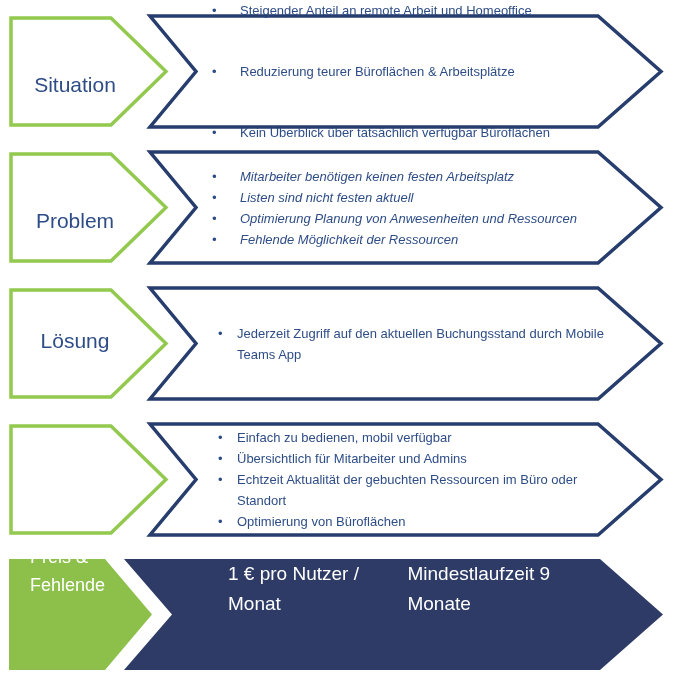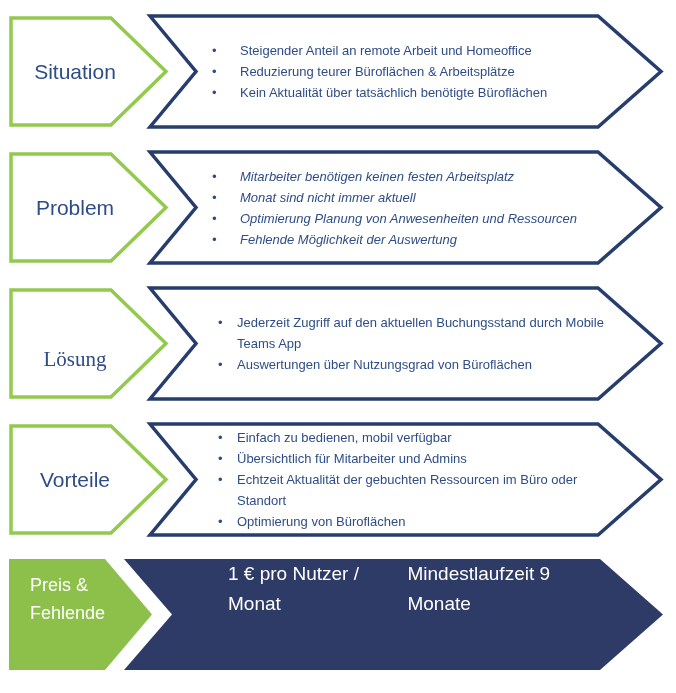--- a/index.html
+++ b/index.html
@@ -7,35 +7,35 @@
     position:relative;width:676px;height:693px;background:#ffffff;
     font-family:"Liberation Sans",sans-serif;overflow:hidden;
   }
   svg.bg{position:absolute;left:0;top:0;z-index:0;}
   .green-outline{fill:#ffffff;stroke:var(--green-stroke);stroke-width:3.5;stroke-linejoin:miter;}
   .navy-outline{fill:#ffffff;stroke:var(--navy-stroke);stroke-width:3.5;stroke-linejoin:miter;}
   .green-fill{fill:var(--green);}
   .navy-fill{fill:var(--navy);}
   .overlay{position:absolute;z-index:1;}
   .label{
-    left:9px;width:132px;height:111px;display:flex;align-items:center;justify-content:center;
+    left:9px;width:132px;height:138px;display:flex;align-items:center;justify-content:center;
     color:var(--text-navy);font-size:21px;text-align:center;
   }
   ul.bullets{
     margin:0;padding:0;list-style:none;display:flex;flex-direction:column;justify-content:center;
     height:111px;color:var(--text-navy);font-size:13px;line-height:21px;
   }
   ul.bullets li{position:relative;}
   ul.bullets li::before{content:"\2022";position:absolute;left:6px;top:0;}
   ul.wide-gap{left:206px;width:415px;}
   ul.wide-gap li{padding-left:34px;max-width:380px;}
   ul.narrow-gap{left:212px;width:400px;}
   ul.narrow-gap li{padding-left:25px;max-width:370px;}
   .price-label{
-    left:30px;top:559px;width:110px;height:80px;display:flex;flex-direction:column;justify-content:center;
+    left:30px;top:531px;width:110px;height:80px;display:flex;flex-direction:column;justify-content:center;
     color:#ffffff;font-size:18px;line-height:28px;
   }
   .price-text{
     left:228px;top:559px;width:380px;height:111px;display:flex;flex-direction:row;justify-content:center;
     color:#ffffff;font-size:19px;line-height:30px;
   }
 </style>
 </head>
 <body>
 
@@ -53,41 +53,39 @@
     <polygon class="navy-outline" points="150,288 598,288 661,343.5 598,399 150,399 196,343.5"></polygon>
 
     <polygon class="green-outline" points="11,426 111,426 166,479.5 111,533 11,533"></polygon>
     <polygon class="navy-outline" points="150,424 598,424 661,479.5 598,535 150,535 196,479.5"></polygon>
 
     <polygon class="green-fill" points="9,559 105,559 152,614.5 105,670 9,670"></polygon>
     <polygon class="navy-fill" points="124,559 600,559 663,614.5 600,670 124,670 172,614.5"></polygon>
   </svg>
 
   <div class="overlay label" style="top:16px;">Situation</div>
-  <ul class="overlay bullets wide-gap" style="top:16px;">
+  <ul class="overlay bullets wide-gap" style="top:16px;gap:40px;">
     <li>Steigender Anteil an remote Arbeit und Homeoffice</li>
     <li>Reduzierung teurer Büroflächen &amp; Arbeitsplätze</li>
-    <li>Kein Aktualität über tatsächlich benötigte Büroflächen</li>
+    <li>Kein Überblick über tatsächlich verfügbar Büroflächen</li>
   </ul>
 
   <div class="overlay label" style="top:152px;">Problem</div>
   <ul class="overlay bullets wide-gap" style="top:152px;font-style:italic;">
     <li>Mitarbeiter benötigen keinen festen Arbeitsplatz</li>
-    <li>Monat sind nicht immer aktuell</li>
+    <li>Listen sind nicht festen aktuell</li>
     <li>Optimierung Planung von Anwesenheiten und Ressourcen</li>
-    <li>Fehlende Möglichkeit der Auswertung</li>
+    <li>Fehlende Möglichkeit der Ressourcen</li>
   </ul>
 
-  <div class="overlay label" style="top:304px;font-family:Liberation Serif, serif;">Lösung</div>
+  <div class="overlay label" style="top:272px;">Lösung</div>
   <ul class="overlay bullets narrow-gap" style="top:288px;">
     <li>Jederzeit Zugriff auf den aktuellen Buchungsstand durch Mobile Teams App</li>
-    <li>Auswertungen über Nutzungsgrad von Büroflächen</li>
   </ul>
 
-  <div class="overlay label" style="top:424px;">Vorteile</div>
   <ul class="overlay bullets narrow-gap" style="top:424px;">
     <li>Einfach zu bedienen, mobil verfügbar</li>
     <li>Übersichtlich für Mitarbeiter und Admins</li>
     <li>Echtzeit Aktualität der gebuchten Ressourcen im Büro oder Standort</li>
     <li>Optimierung von Büroflächen</li>
   </ul>
 
   <div class="overlay price-label">
     <span>Preis &amp;</span>
     <span>Fehlende</span>

